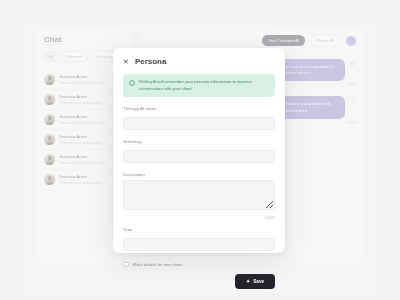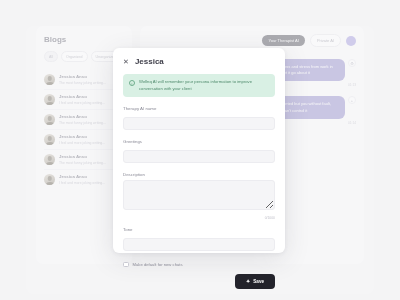--- a/index.html
+++ b/index.html
@@ -169,21 +169,21 @@
 <body>
 
 <div class="stage">
 
   <div class="app">
 
 
     <div class="body-area">
 
       <div class="sidebar">
-        <div class="sidebar-title">Blogs</div>
+        <div class="sidebar-title">Chat</div>
         <div class="pills">
           <div class="pill on">All</div>
           <div class="pill">Organized</div>
           <div class="pill">Unorganized</div>
         </div>
 
         <div class="chat-item">
           <div class="ci-av"></div>
           <div class="ci-txt">
             <div class="ci-name">Jessica Anso</div>
@@ -260,21 +260,21 @@
         </div>
       </div>
     </div>
   </div>
 
   <div class="scrim"></div>
 
   <div class="modal">
     <div class="modal-head">
       <div class="x-ic">✕</div>
-      <div class="modal-title">Jessica</div>
+      <div class="modal-title">Persona</div>
     </div>
 
     <div class="notice">
       <div class="info-ic">i</div>
       <div class="notice-text">Wellnq AI will remember your persona information to improve conversation with your client</div>
     </div>
 
     <div class="field">
       <div class="flabel">Therapy AI name</div>
       <input class="finput" value="" style="">

